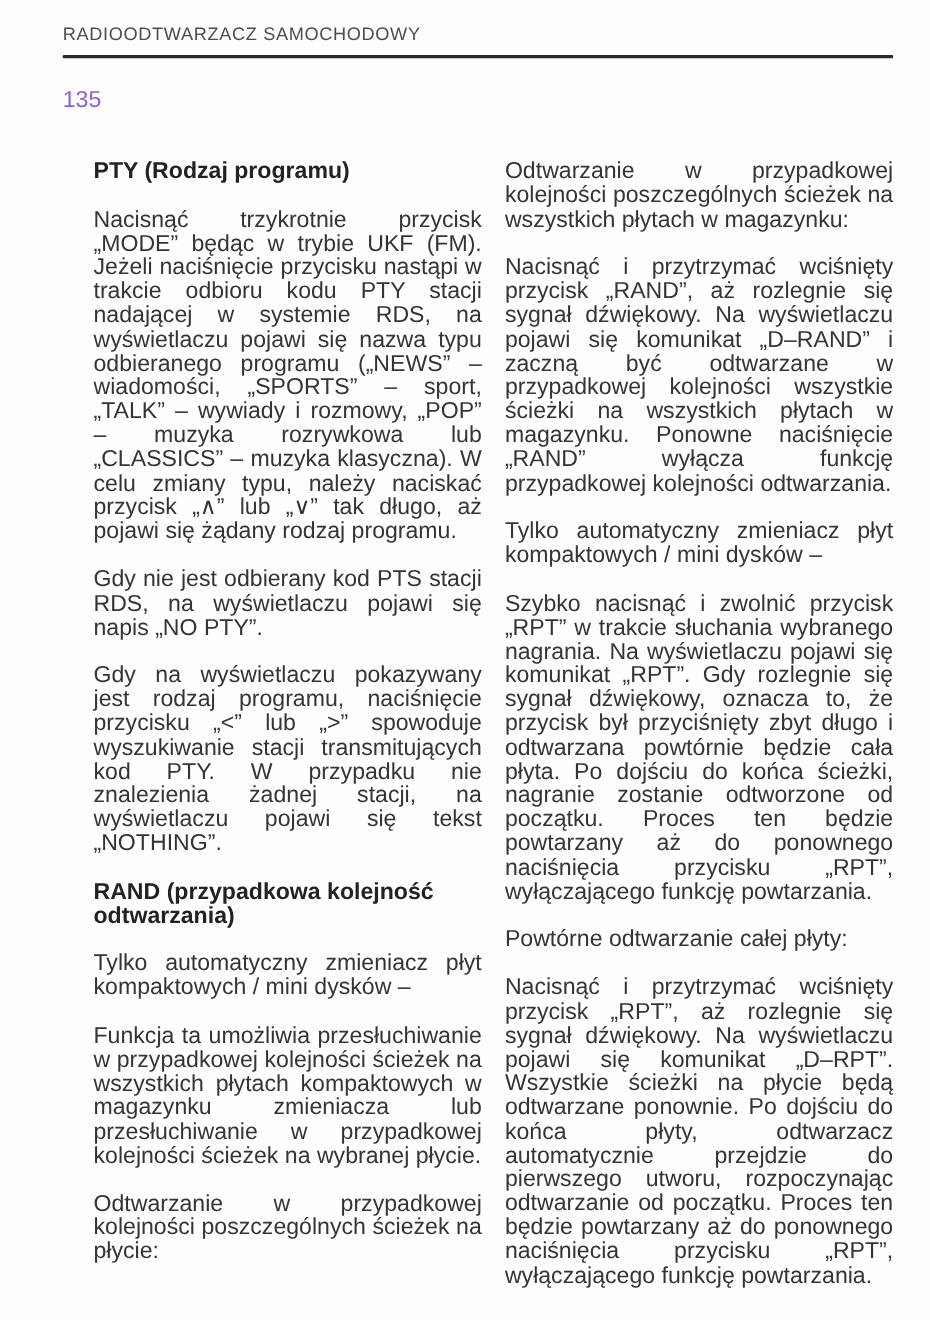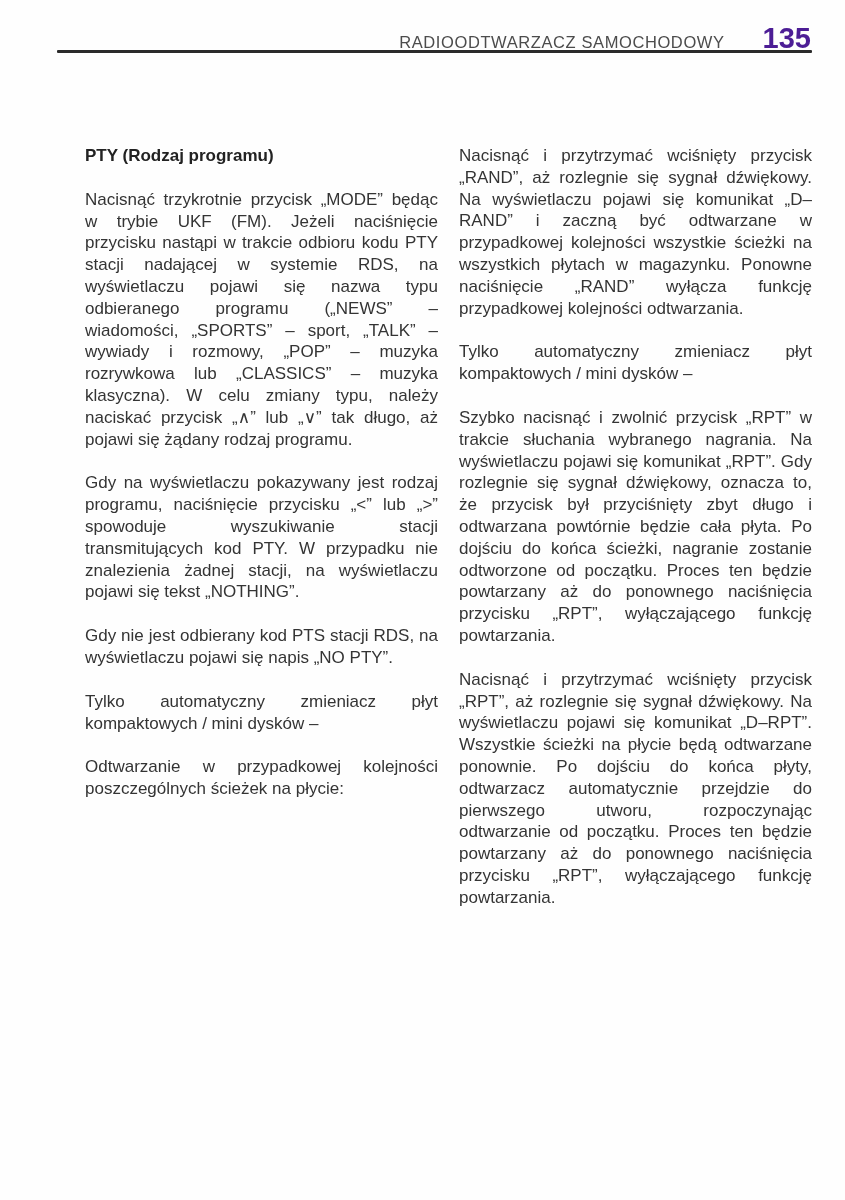--- a/index.html
+++ b/index.html
@@ -13,50 +13,51 @@
   }
   .page { position: absolute; inset: 0; background: #fefefe; }
 
   .header {
     position: absolute;
     top: 22px; right: 34px; left: 57px;
     display: flex;
     justify-content: flex-end;
     align-items: baseline;
     gap: 38px;
+    flex-direction: column;
   }
   .header-title {
     font-size: 16.5px;
     letter-spacing: 0.6px;
     color: #4c4c4c;
     font-weight: 400;
   }
   .page-number {
-    font-size: 29px;
-    color: #4c1d95;
-    font-weight: 700;
+    font-size: 21px;
+    color: #8b5cf6;
+    font-weight: 400;
   }
   .header-rule {
     position: absolute;
     top: 50px; left: 57px; right: 33px;
     height: 3px;
     background: #2b2b2b;
     border-radius: 1px;
   }
 
   .content {
     position: absolute;
     top: 145px; left: 85px; right: 33px;
     display: flex;
     gap: 21px;
   }
   .column { flex: 1 1 0; min-width: 0; }
 
   .column p, .column h2 {
-    font-size: 17px;
+    font-size: 21px;
     line-height: 21.8px;
     margin: 0 0 22px 0;
   }
   .column p {
     text-align: justify;
     color: #343434;
     font-weight: 400;
   }
   .column h2 {
     font-weight: 700;
@@ -73,28 +74,32 @@
     <span class="header-title">RADIOODTWARZACZ SAMOCHODOWY</span>
     <span class="page-number">135</span>
   </div>
   <div class="header-rule"></div>
 
   <div class="content">
 
     <div class="column">
       <h2>PTY (Rodzaj programu)</h2>
       <p>Nacisnąć trzykrotnie przycisk „MODE” będąc w trybie UKF (FM). Jeżeli naciśnięcie przycisku nastąpi w trakcie odbioru kodu PTY stacji nadającej w systemie RDS, na wyświetlaczu pojawi się nazwa typu odbieranego programu („NEWS” – wiadomości, „SPORTS” – sport, „TALK” – wywiady i rozmowy, „POP” – muzyka rozrywkowa lub „CLASSICS” – muzyka klasyczna). W celu zmiany typu, należy naciskać przycisk „∧” lub „∨” tak długo, aż pojawi się żądany rodzaj programu.</p>
+      <p>Gdy nie jest odbierany kod PTS stacji RDS, na wyświetlaczu pojawi się napis „NO PTY”.</p>
       <p>Gdy na wyświetlaczu pokazywany jest rodzaj programu, naciśnięcie przycisku „&lt;” lub „&gt;” spowoduje wyszukiwanie stacji transmitujących kod PTY. W przypadku nie znalezienia żadnej stacji, na wyświetlaczu pojawi się tekst „NOTHING”.</p>
-      <p>Gdy nie jest odbierany kod PTS stacji RDS, na wyświetlaczu pojawi się napis „NO PTY”.</p>
+      <h2>RAND (przypadkowa kolejność odtwarzania)</h2>
       <p>Tylko automatyczny zmieniacz płyt kompaktowych / mini dysków –</p>
+      <p>Funkcja ta umożliwia przesłuchiwanie w przypadkowej kolejności ścieżek na wszystkich płytach kompaktowych w magazynku zmieniacza lub przesłuchiwanie w przypadkowej kolejności ścieżek na wybranej płycie.</p>
       <p>Odtwarzanie w przypadkowej kolejności poszczególnych ścieżek na płycie:</p>
 
     </div>
 
     <div class="column">
+      <p>Odtwarzanie w przypadkowej kolejności poszczególnych ścieżek na wszystkich płytach w magazynku:</p>
       <p>Nacisnąć i przytrzymać wciśnięty przycisk „RAND”, aż rozlegnie się sygnał dźwiękowy. Na wyświetlaczu pojawi się komunikat „D–RAND” i zaczną być odtwarzane w przypadkowej kolejności wszystkie ścieżki na wszystkich płytach w magazynku. Ponowne naciśnięcie „RAND” wyłącza funkcję przypadkowej kolejności odtwarzania.</p>
       <p>Tylko automatyczny zmieniacz płyt kompaktowych / mini dysków –</p>
       <p>Szybko nacisnąć i zwolnić przycisk „RPT” w trakcie słuchania wybranego nagrania. Na wyświetlaczu pojawi się komunikat „RPT”. Gdy rozlegnie się sygnał dźwiękowy, oznacza to, że przycisk był przyciśnięty zbyt długo i odtwarzana powtórnie będzie cała płyta. Po dojściu do końca ścieżki, nagranie zostanie odtworzone od początku. Proces ten będzie powtarzany aż do ponownego naciśnięcia przycisku „RPT”, wyłączającego funkcję powtarzania.</p>
+      <p>Powtórne odtwarzanie całej płyty:</p>
       <p>Nacisnąć i przytrzymać wciśnięty przycisk „RPT”, aż rozlegnie się sygnał dźwiękowy. Na wyświetlaczu pojawi się komunikat „D–RPT”. Wszystkie ścieżki na płycie będą odtwarzane ponownie. Po dojściu do końca płyty, odtwarzacz automatycznie przejdzie do pierwszego utworu, rozpoczynając odtwarzanie od początku. Proces ten będzie powtarzany aż do ponownego naciśnięcia przycisku „RPT”, wyłączającego funkcję powtarzania.</p>
     </div>
 
   </div>
 </div>
 
 </body></html>

